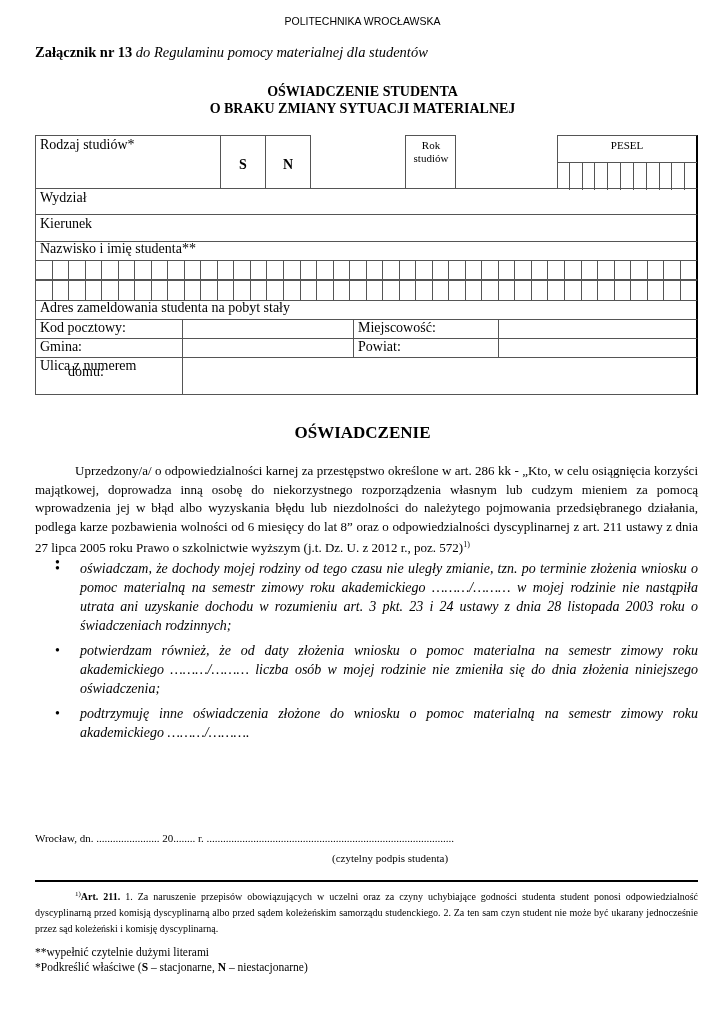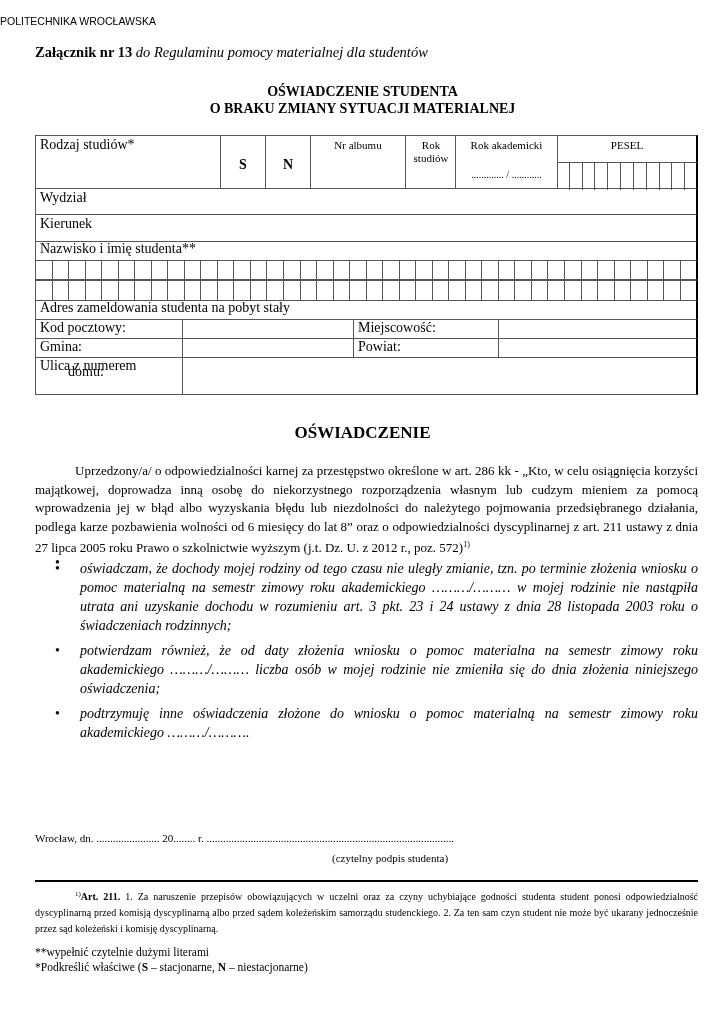--- a/index.html
+++ b/index.html
@@ -1,18 +1,18 @@
 <!DOCTYPE html>
 <html><head>
 <meta charset="utf-8">
 <style>
   html, body { margin:0; padding:0; background:#ffffff; }
   body { width:725px; height:1024px; position:relative; overflow:hidden; color:#000; font-family:"Liberation Serif", serif; }
   .abs { position:absolute; }
-  .univ { top:15px; left:0; width:725px; font-family:"Liberation Sans", sans-serif; font-size:10.5px; }
+  .univ { top:15px; left:0; width:725px; text-align:center; font-family:"Liberation Sans", sans-serif; font-size:10.5px; }
   .annex { top:44px; left:35px; font-size:14.5px; }
   .annex b { font-weight:bold; }
   .annex i { font-style:italic; }
   .title { left:0; width:725px; text-align:center; font-weight:bold; font-size:14px; line-height:17px; }
   .cell { position:absolute; border:1px solid #555; box-sizing:border-box; }
   .lbl { position:absolute; font-size:14px; left:4px; top:1px; white-space:nowrap; }
   .small { font-size:11px; text-align:center; line-height:13px; }
   .big { font-size:14px; font-weight:bold; }
   .heading2 { top:423px; left:0; width:725px; text-align:center; font-weight:bold; font-size:17px; }
   .para { left:35px; width:663px; top:462px; font-size:13px; line-height:18.5px; text-align:justify; }
@@ -47,29 +47,22 @@
 
   <div class="cell" style="left:35px;top:135px;width:186px;height:54px;">
     <span class="lbl">Rodzaj studiów*</span>
   </div>
   <div class="cell" style="left:220px;top:135px;width:46px;height:54px;">
     <span class="big" style="position:absolute;left:0;width:100%;top:21px;text-align:center;">S</span>
   </div>
   <div class="cell" style="left:265px;top:135px;width:46px;height:54px;">
     <span class="big" style="position:absolute;left:0;width:100%;top:21px;text-align:center;">N</span>
   </div>
-  <div class="cell" style="left:310px;top:135px;width:96px;height:54px;">
-    <div class="small" style="position:absolute;left:0;width:100%;top:3px;">Nr albumu</div>
-  </div>
   <div class="cell" style="left:405px;top:135px;width:51px;height:54px;">
     <div class="small" style="position:absolute;left:2px;width:46px;top:3px;">Rok studiów</div>
-  </div>
-  <div class="cell" style="left:455px;top:135px;width:103px;height:54px;">
-    <div class="small" style="position:absolute;left:0;width:100%;top:3px;">Rok akademicki</div>
-    <div class="small" style="position:absolute;left:0;width:100%;top:32px;font-size:10px;">............. / ............</div>
   </div>
   <div class="cell" style="left:35px;top:188px;width:663px;height:27px;border-right:2px solid #000;">
     <span class="lbl">Wydział</span>
   </div>
 
   <div class="cell" style="left:557px;top:135px;width:141px;height:54px;border-right:2px solid #000;">
     <div class="small" style="position:absolute;left:0;width:100%;top:3px;">PESEL</div>
     <div style="position:absolute;left:-1px;right:-1px;top:26px;height:27px;border-top:1px solid #555;display:flex;">
       <div style="flex:1;border-right:1px solid #555;"></div>
       <div style="flex:1;border-right:1px solid #555;"></div>

